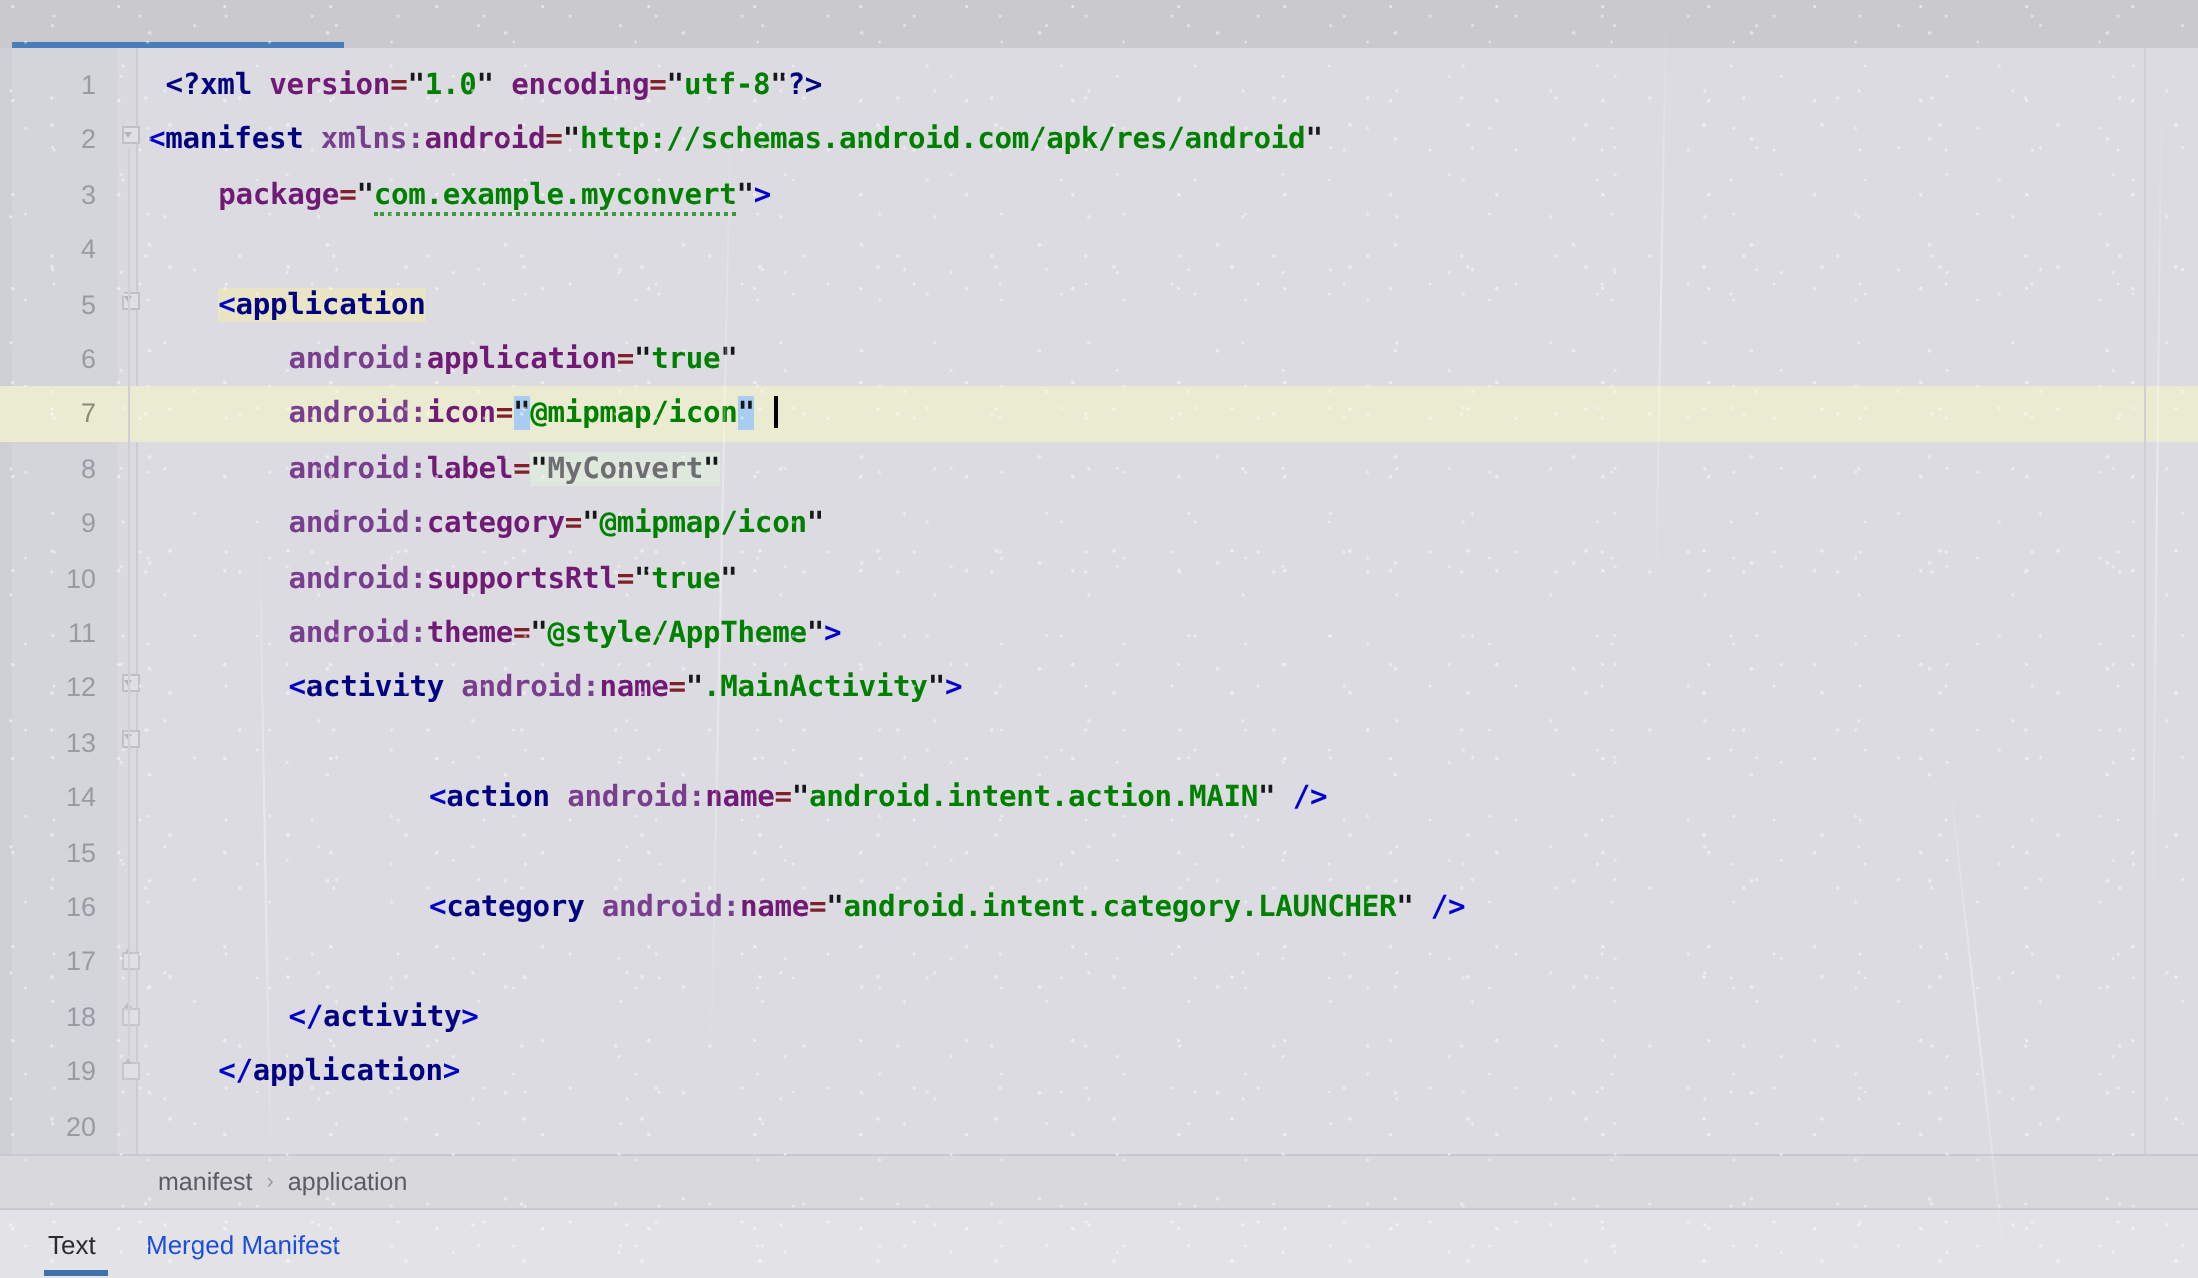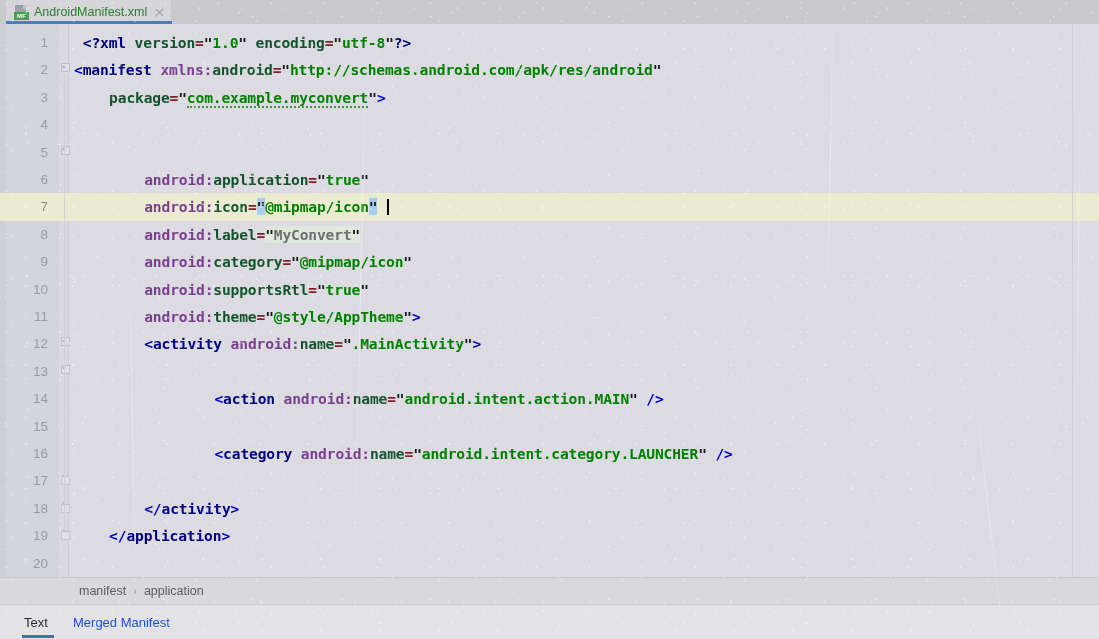--- a/index.html
+++ b/index.html
@@ -222,21 +222,21 @@
   .fold-line {
     position: absolute;
     left: 63.5px; width: 1.4px;
     background: #cfcfd6;
   }
 
   
   .t-punct   { color: #0000c8; }          
   .t-tag     { color: #000080; }          
   .t-ns      { color: #7a3e8f; }          
-  .t-attr    { color: #14532d; }          
+  .t-attr    { color: #701a75; }          
   .t-eq      { color: #80202a; }          
   .t-quote   { color: #17181a; }          
   .t-val     { color: #008000; }          
   .t-valgray { color: #6e6e72; }          
   .t-proc    { color: #000080; }          
 
   .hl-tag      { background: #e9e4c3; }   
   .hl-sel      { background: #a8cdf0; }   
   .hl-valsoft  { background: #dfe8dd; }   
   .squiggle {
@@ -297,43 +297,34 @@
     width: 32px; height: 3px;
     background: #3f72ad;
   }
 </style>
 </head>
 <body>
 
 <div id="app">
 
   <div id="tabbar">
-    <div id="tab-file">
-      <span class="mf-icon">
-        <span class="sheet"></span>
-        <span class="fold"></span>
-        <span class="mf-badge">MF</span>
-      </span>
-      <span id="tab-label">AndroidManifest.xml</span>
-      <span id="tab-close"></span>
-    </div>
     <div id="tab-underline"></div>
   </div>
 
   <div id="editor">
     <div id="leftstrip"></div>
     <div id="gutter"></div>
     <div id="foldstrip"></div>
     <div id="gutter-sep"></div>
     <div id="lines-host">
         <div class="line" style="top: 5px;"><span class="lnum">1</span><span class="code" style="padding-left: 8.78px;"><span class="t-proc">&lt;?</span><span class="t-tag">xml</span><span class=""> </span><span class="t-attr">version</span><span class="t-eq">=</span><span class="t-quote">"</span><span class="t-val">1.0</span><span class="t-quote">"</span><span class=""> </span><span class="t-attr">encoding</span><span class="t-eq">=</span><span class="t-quote">"</span><span class="t-val">utf-8</span><span class="t-quote">"</span><span class="t-proc">?&gt;</span></span></div>
         <div class="line" style="top: 32.4px;"><span class="lnum">2</span><span class="code" style="padding-left: 0px;"><span class="t-punct">&lt;</span><span class="t-tag">manifest</span><span class=""> </span><span class="t-ns">xmlns:</span><span class="t-attr">android</span><span class="t-eq">=</span><span class="t-quote">"</span><span class="t-val">http://schemas.android.com/apk/res/android</span><span class="t-quote">"</span></span></div>
         <div class="line" style="top: 59.8px;"><span class="lnum">3</span><span class="code" style="padding-left: 35.12px;"><span class="t-attr">package</span><span class="t-eq">=</span><span class="t-quote">"</span><span class="t-val squiggle">com.example.myconvert</span><span class="t-quote">"</span><span class="t-punct">&gt;</span></span></div>
         <div class="line" style="top: 87.2px;"><span class="lnum">4</span><span class="code" style="padding-left: 0px;"></span></div>
-        <div class="line" style="top: 114.6px;"><span class="lnum">5</span></div>
+        <div class="line" style="top: 114.6px;"><span class="lnum">5</span><span class="code" style="padding-left: 35.12px;"><span class="hl-tag"><span class="t-punct">&lt;</span><span class="t-tag">application</span></span></span></div>
         <div class="line" style="top: 142px;"><span class="lnum">6</span><span class="code" style="padding-left: 70.24px;"><span class="t-ns">android:</span><span class="t-attr">application</span><span class="t-eq">=</span><span class="t-quote">"</span><span class="t-val">true</span><span class="t-quote">"</span></span></div>
         <div class="line current" style="top: 169.4px;"><span class="lnum">7</span><span class="code" style="padding-left: 70.24px;"><span class="t-ns">android:</span><span class="t-attr">icon</span><span class="t-eq">=</span><span class="t-quote hl-sel">"</span><span class="t-val">@mipmap/icon</span><span class="t-quote hl-sel">"</span><span class=""> </span><span class="caret"></span></span></div>
         <div class="line" style="top: 196.8px;"><span class="lnum">8</span><span class="code" style="padding-left: 70.24px;"><span class="t-ns">android:</span><span class="t-attr">label</span><span class="t-eq">=</span><span class="t-quote hl-valsoft">"</span><span class="t-valgray hl-valsoft">MyConvert</span><span class="t-quote hl-valsoft">"</span></span></div>
         <div class="line" style="top: 224.2px;"><span class="lnum">9</span><span class="code" style="padding-left: 70.24px;"><span class="t-ns">android:</span><span class="t-attr">category</span><span class="t-eq">=</span><span class="t-quote">"</span><span class="t-val">@mipmap/icon</span><span class="t-quote">"</span></span></div>
         <div class="line" style="top: 251.6px;"><span class="lnum">10</span><span class="code" style="padding-left: 70.24px;"><span class="t-ns">android:</span><span class="t-attr">supportsRtl</span><span class="t-eq">=</span><span class="t-quote">"</span><span class="t-val">true</span><span class="t-quote">"</span></span></div>
         <div class="line" style="top: 279px;"><span class="lnum">11</span><span class="code" style="padding-left: 70.24px;"><span class="t-ns">android:</span><span class="t-attr">theme</span><span class="t-eq">=</span><span class="t-quote">"</span><span class="t-val">@style/AppTheme</span><span class="t-quote">"</span><span class="t-punct">&gt;</span></span></div>
         <div class="line" style="top: 306.4px;"><span class="lnum">12</span><span class="code" style="padding-left: 70.24px;"><span class="t-punct">&lt;</span><span class="t-tag">activity</span><span class=""> </span><span class="t-ns">android:</span><span class="t-attr">name</span><span class="t-eq">=</span><span class="t-quote">"</span><span class="t-val">.MainActivity</span><span class="t-quote">"</span><span class="t-punct">&gt;</span></span></div>
         <div class="line" style="top: 333.8px; padding-left: 28px;"><span class="lnum">13</span></div>
         <div class="line" style="top: 361.2px;"><span class="lnum">14</span><span class="code" style="padding-left: 140.48px;"><span class="t-punct">&lt;</span><span class="t-tag">action</span><span class=""> </span><span class="t-ns">android:</span><span class="t-attr">name</span><span class="t-eq">=</span><span class="t-quote">"</span><span class="t-val">android.intent.action.MAIN</span><span class="t-quote">"</span><span class=""> </span><span class="t-punct">/&gt;</span></span></div>
         <div class="line" style="top: 388.6px;"><span class="lnum">15</span><span class="code" style="padding-left: 0px;"></span></div>

